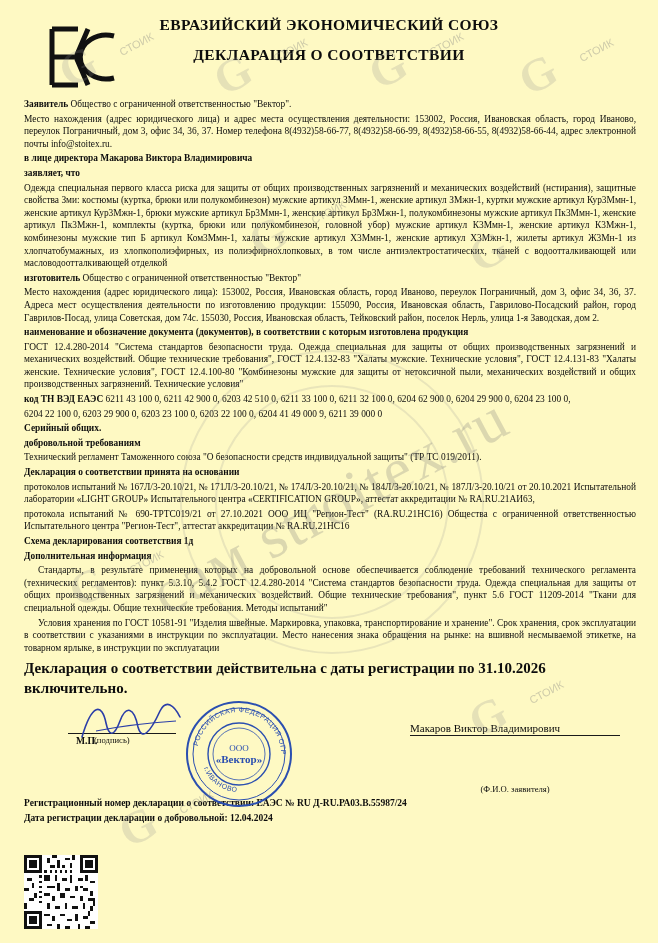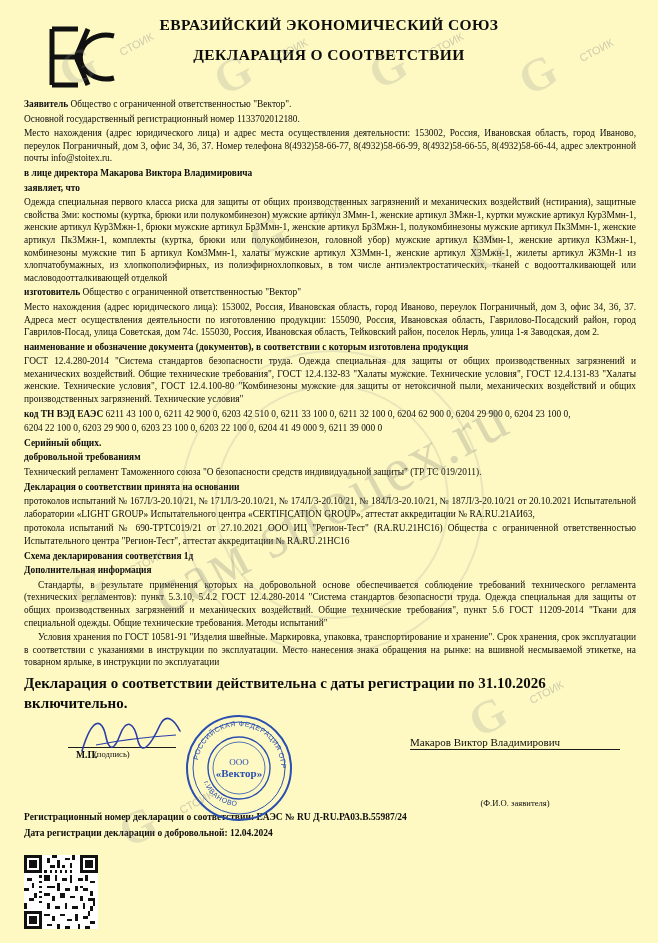--- a/index.html
+++ b/index.html
@@ -241,21 +241,20 @@
     <div class="wm-big-letter" style="left:120px;top:800px;">G</div>
     <div class="wm-small" style="left:178px;top:796px;">СТОИК</div>
   </div>
 
   <div class="body">
 
     <p>
       <span class="b">Заявитель</span>
       <span>Общество с ограниченной ответственностью "Вектор".</span>
     </p>
-    <p>Основной государственный регистрационный номер 1133702012180.</p>
     <p>
       <span>Место нахождения (адрес юридического лица) и адрес места осуществления деятельности:</span>
       <span>153002, Россия, Ивановская область, город Иваново, переулок Пограничный, дом 3, офис 34, 36, 37. Номер телефона 8(4932)58-66-77, 8(4932)58-66-99, 8(4932)58-66-55, 8(4932)58-66-44, адрес электронной почты info@stoitex.ru.</span>
     </p>
     <p class="b">в лице директора Макарова Виктора Владимировича</p>
     <p class="b">заявляет, что</p>
 
     <p class="sect">Одежда специальная первого класса риска для защиты от общих производственных загрязнений и механических воздействий (нстирания), защитные свойства Зми: костюмы (куртка, брюки или полукомбинезон) мужские артикул ЗМмн-1, женские артикул ЗМжн-1, куртки мужские артикул Кур3Ммн-1, женские артикул Кур3Мжн-1, брюки мужские артикул Бр3Ммн-1, женские артикул Бр3Мжн-1, полукомбинезоны мужские артикул Пк3Ммн-1, женские артикул Пк3Мжн-1, комплекты (куртка, брюки или полукомбинезон, головной убор) мужские артикул К3Ммн-1, женские артикул К3Мжн-1, комбинезоны мужские тип Б артикул Ком3Ммн-1, халаты мужские артикул Х3Ммн-1, женские артикул Х3Мжн-1, жилеты артикул Ж3Мн-1 из хлопчатобумажных, из хлопкополиэфирных, из полиэфирнохлопковых, в том числе антиэлектростатических, тканей с водоотталкивающей или масловодоотталкивающей отделкой</p>
 
     <p class="sect">

